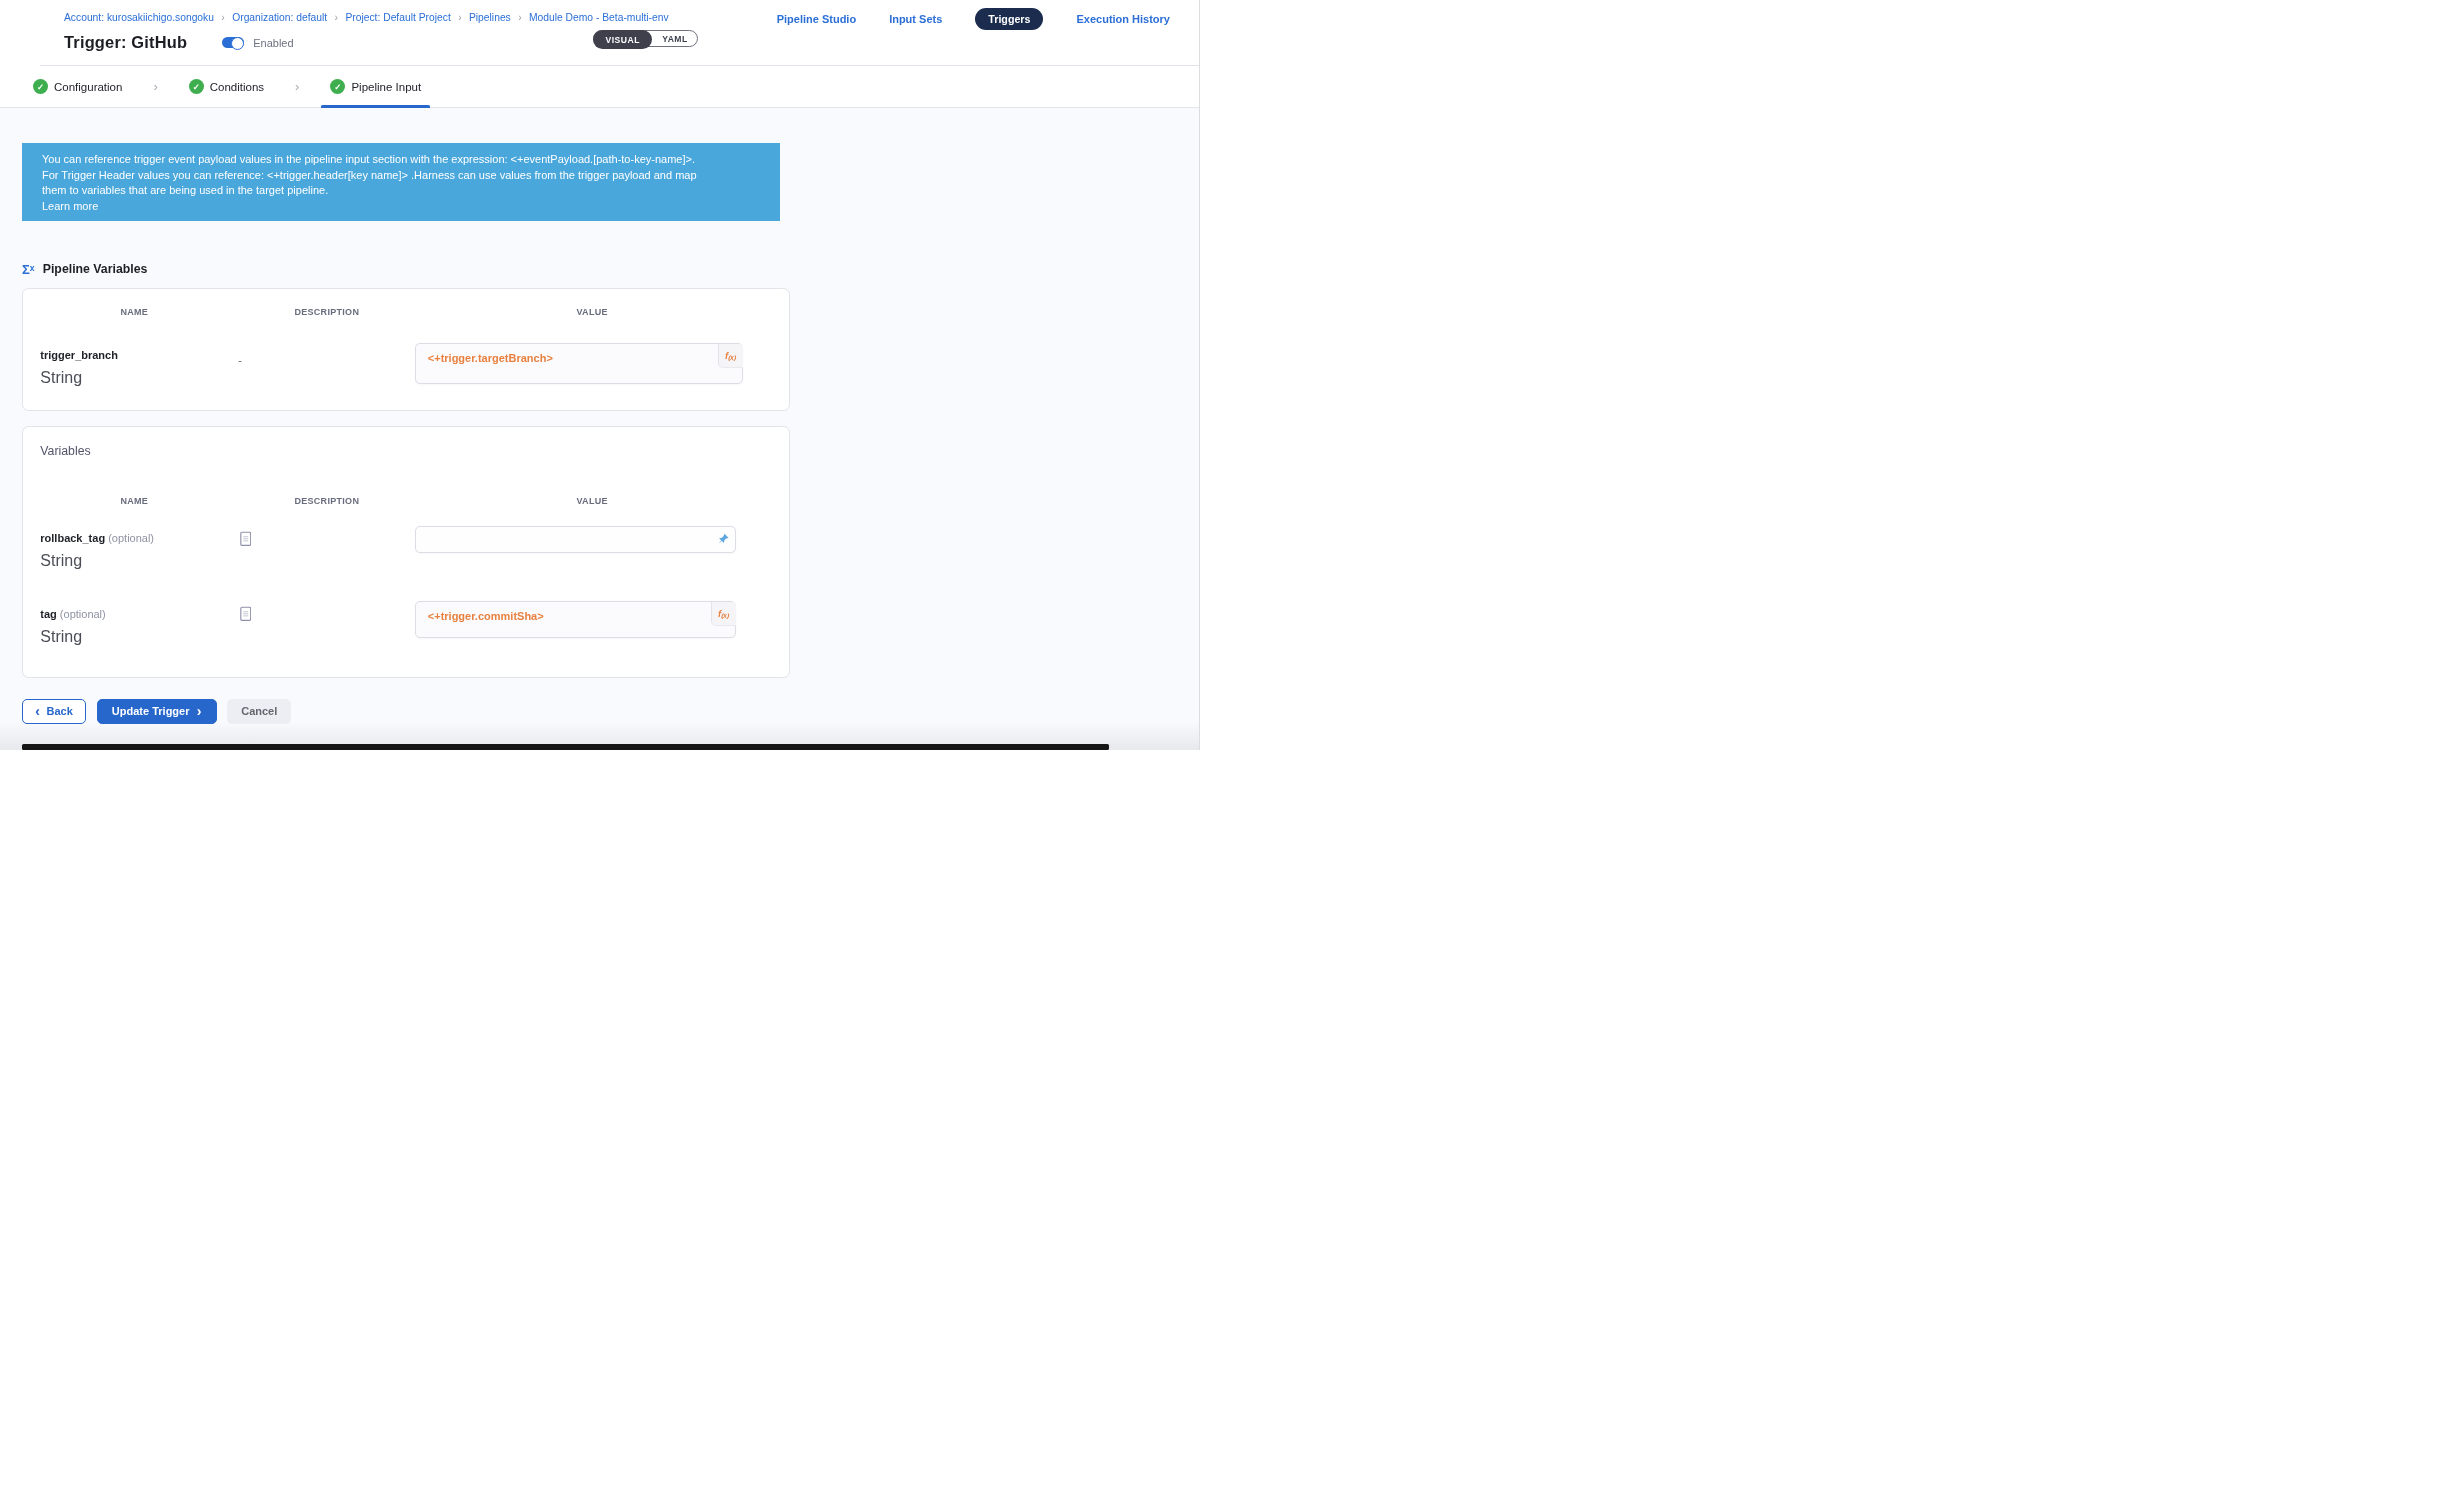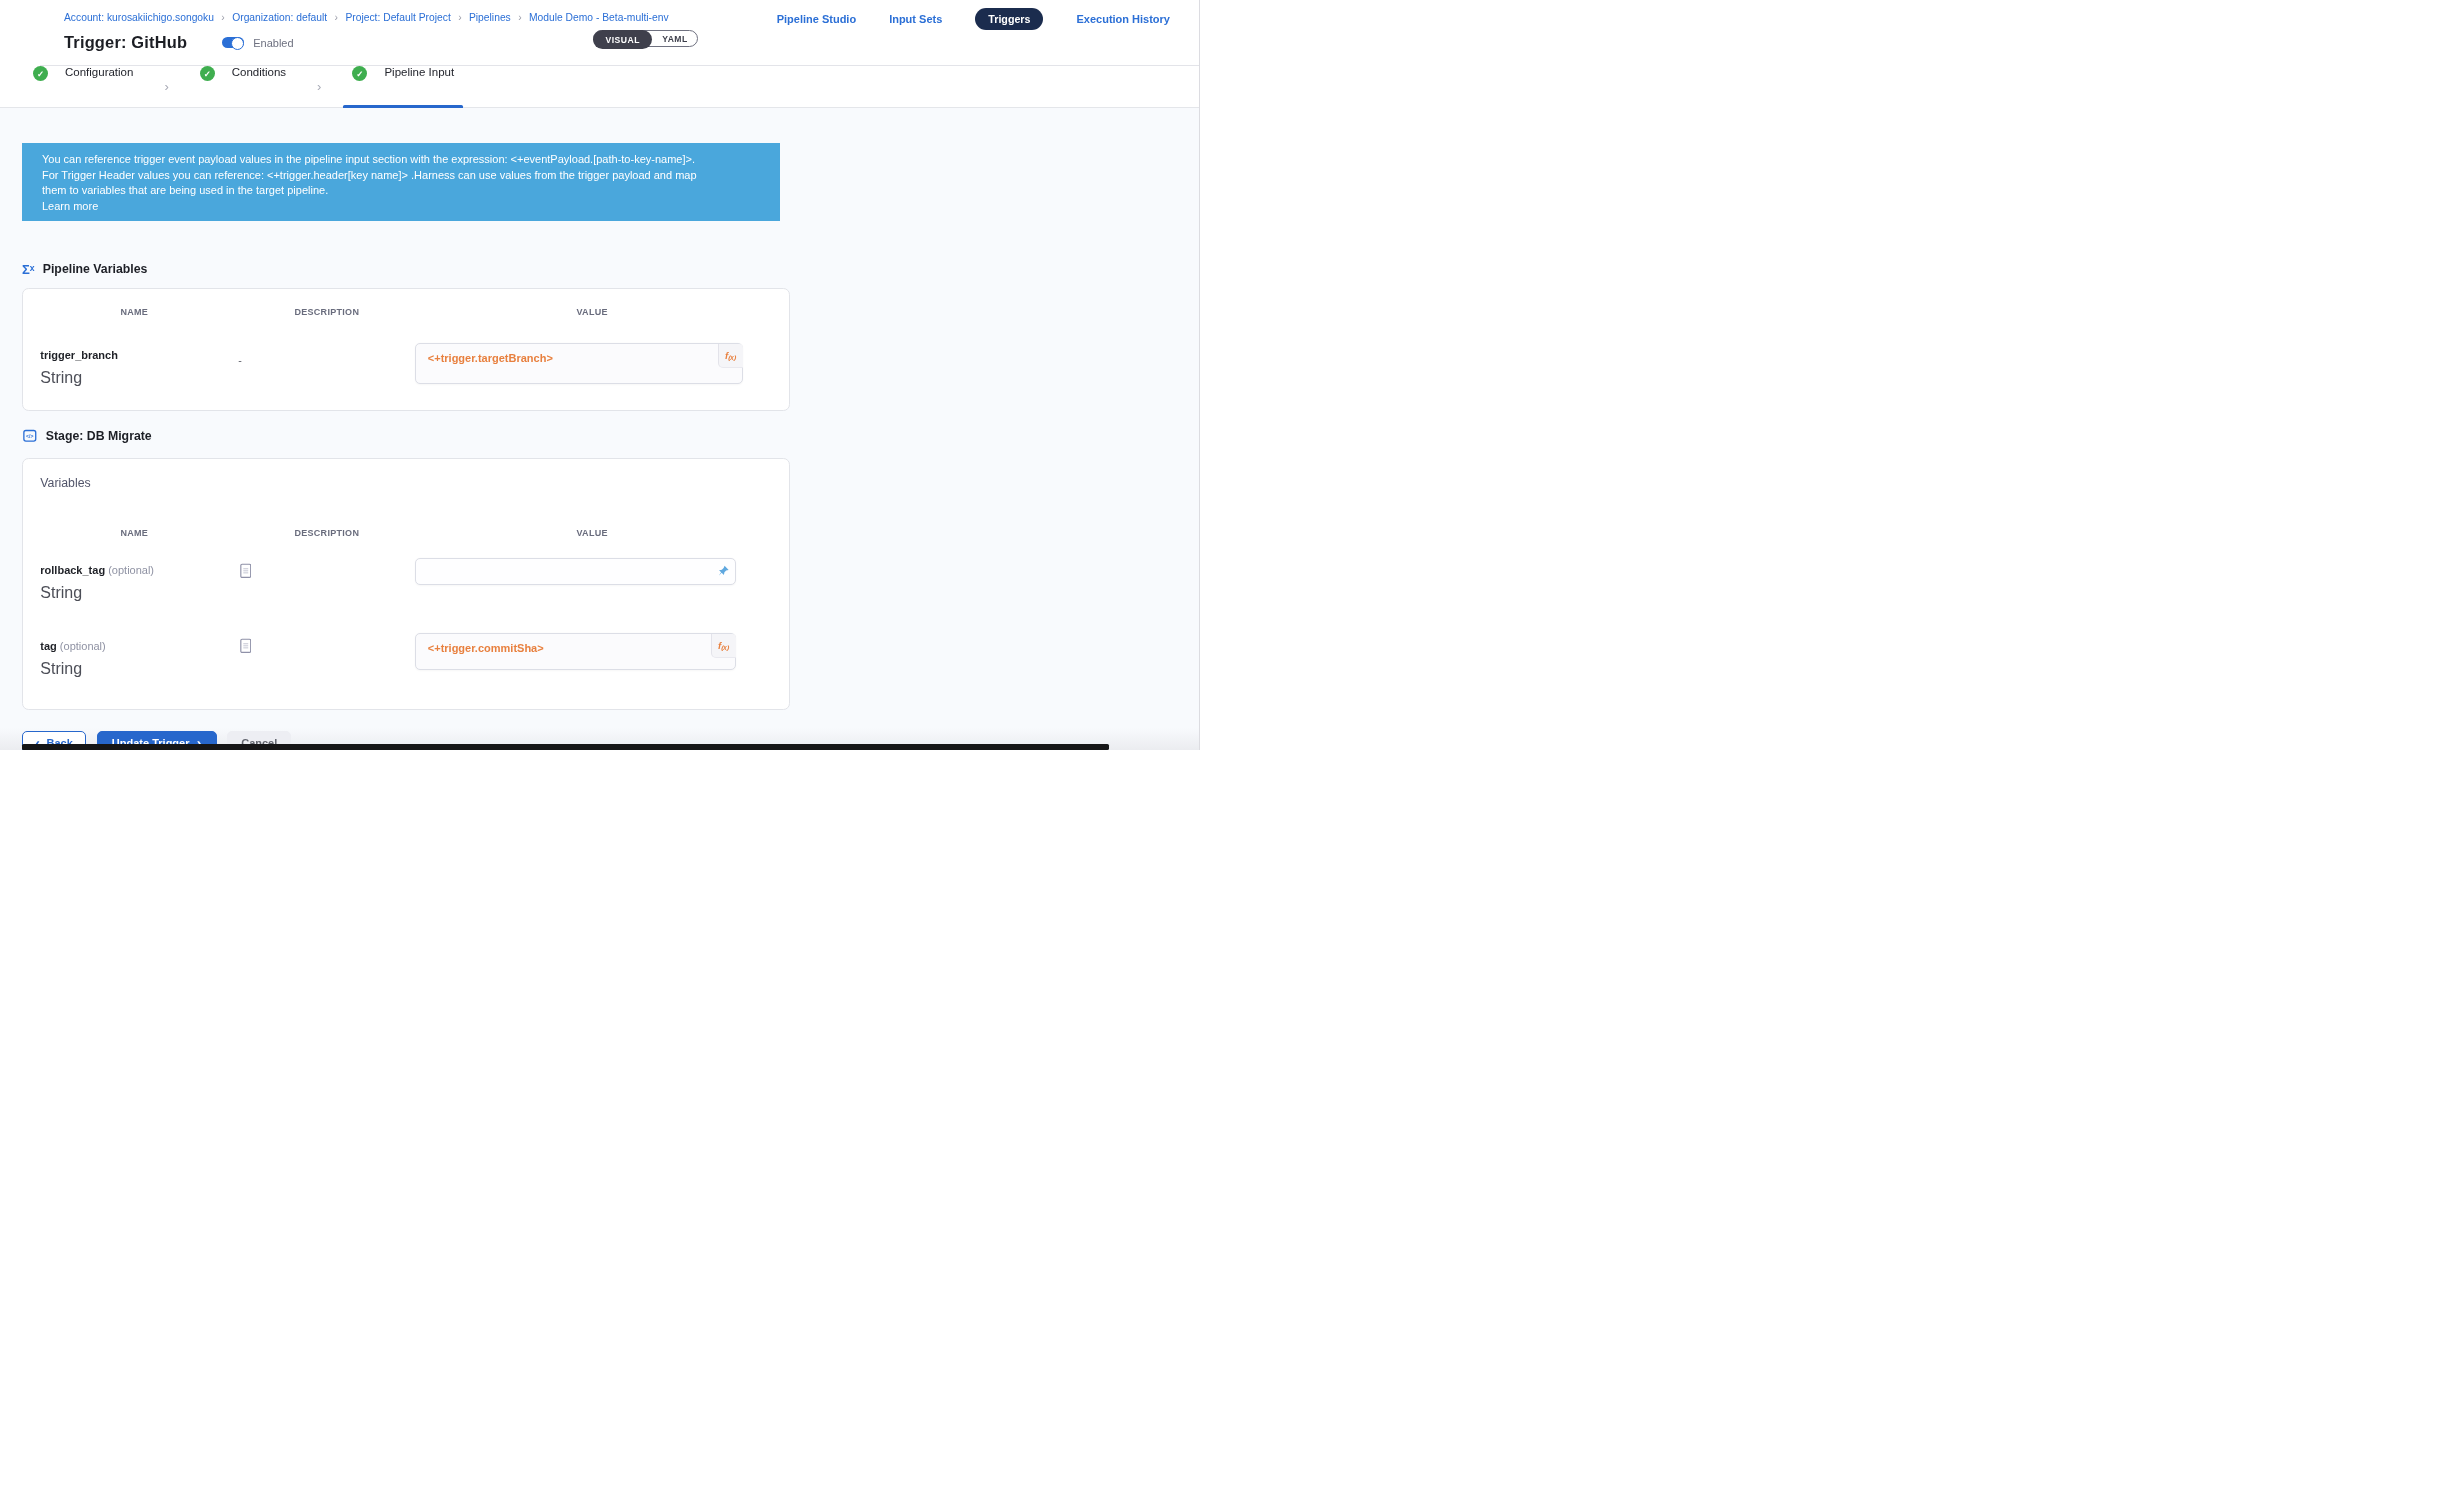--- a/index.html
+++ b/index.html
@@ -22,21 +22,21 @@
   .switch { width:22px; height:11.5px; border-radius:5.8px; background:#2b6fd6; position:relative; margin-left:35px; cursor:pointer; flex:0 0 auto; }
   .switch::after { content:""; position:absolute; right:0px; top:0px; width:11.5px; height:11.5px; border-radius:50%; background:#fff; border:1.6px solid #2b6fd6; }
   .switch-label { margin-left:9px; font-size:11px; color:#6e7180; }
 
   .view-pill { position:absolute; left:553px; top:30px; width:105px; height:17.3px; border:0.8px solid #6f7180; border-radius:9px; background:#fff; cursor:pointer; }
   .view-pill .seg-visual { position:absolute; left:-0.8px; top:-0.8px; width:59px; height:19px; background:#3f404c; border-radius:10px; color:#fff; font-size:8.6px; font-weight:700; letter-spacing:0.5px; display:flex; align-items:center; justify-content:center; }
   .view-pill .seg-yaml { position:absolute; left:59px; right:0; top:0; height:100%; display:flex; align-items:center; justify-content:center; color:#3c3e4a; font-size:8.6px; font-weight:700; letter-spacing:0.5px; }
 
   
   .tabs { height:42px; background:#fff; border-bottom:0.8px solid #e4e6ea; display:flex; align-items:center; padding-left:24px; flex:0 0 auto; }
-  .wtab { display:flex; gap:17px; height:100%; padding:0 9px; position:relative; cursor:pointer; }
+  .wtab { display:flex; align-items:center; gap:6px; height:100%; padding:0 9px; position:relative; cursor:pointer; }
   .wtab .label { font-size:11.5px; color:#23252d; font-weight:500; }
   .wtab.active .label { font-weight:400; }
   .wtab.active::after { content:""; position:absolute; left:0; right:0; bottom:-0.8px; height:2.5px; background:#2767cc; border-radius:1.6px 1.6px 0 0; }
   .check-circle { width:15px; height:15px; border-radius:50%; background:#3fae4f; color:#fff; display:flex; align-items:center; justify-content:center; font-size:8.6px; font-weight:700; }
   .check-circle::after { content:"✓"; }
   .tab-sep { color:#a8aab6; font-size:13px; margin:0 22px; font-weight:400; }
 
   
   .content { flex:1 1 auto; background:#f8fafd; padding-left:22px; position:relative; }
   .banner { margin-top:35px; width:758px; min-height:72px; background:#4aa7dc; color:#fff; font-size:11px; line-height:15.5px; padding:9px 21.4px 7.4px 20px; }
@@ -164,27 +164,20 @@
         <div class="vdesc">-</div>
         <div class="value-box">
           <input class="expr-input" type="text" value="&lt;+trigger.targetBranch&gt;" style="">
           <span class="fx-btn">
             <span class="fx-glyph">f₍ₓ₎</span>
           </span>
         </div>
       </div>
     </div>
 
-    <div class="section-head" style="margin-top:16.4px;">
-      <svg class="stage-svg" width="15.6" height="15.6" viewBox="0 0 20 20">
-        <rect x="2.4" y="3.2" width="15.2" height="13.6" rx="2.6" fill="none" stroke="#2b6fd6" stroke-width="1.7"></rect>
-        <text x="10" y="12.6" text-anchor="middle" font-size="6.6" font-weight="bold" fill="#2b6fd6">&lt;/&gt;</text>
-      </svg>
-      <span class="stitle">Stage: DB Migrate</span>
-    </div>
 
     <div class="card card2">
       <div class="card-title">Variables</div>
 
       <div class="tgrid thead thead-row2">
         <span>NAME</span>
         <span style="padding-left:10px;">DESCRIPTION</span>
         <span>VALUE</span>
       </div>
 

